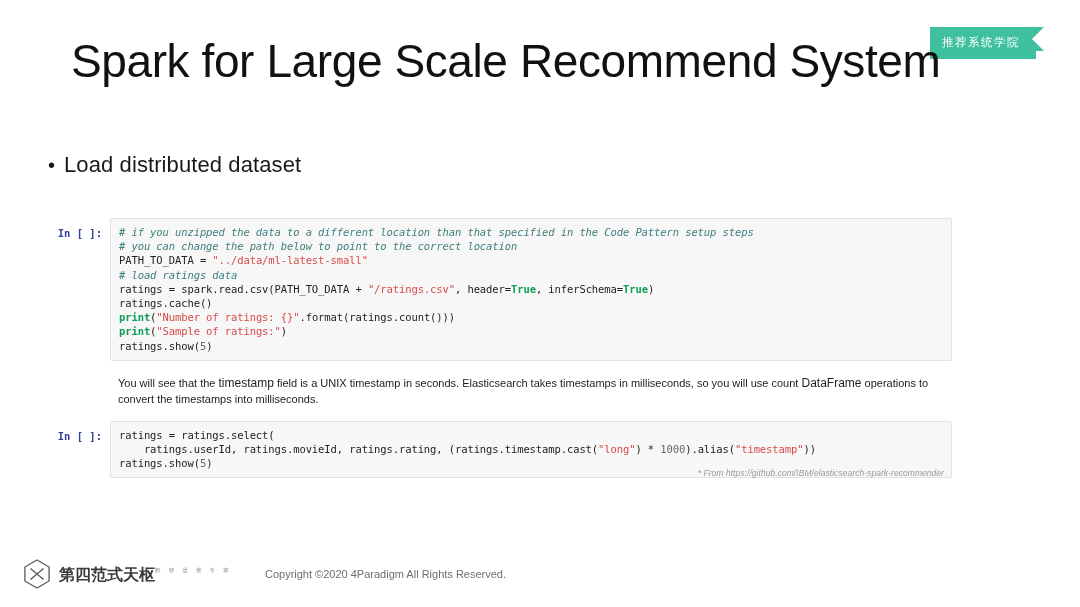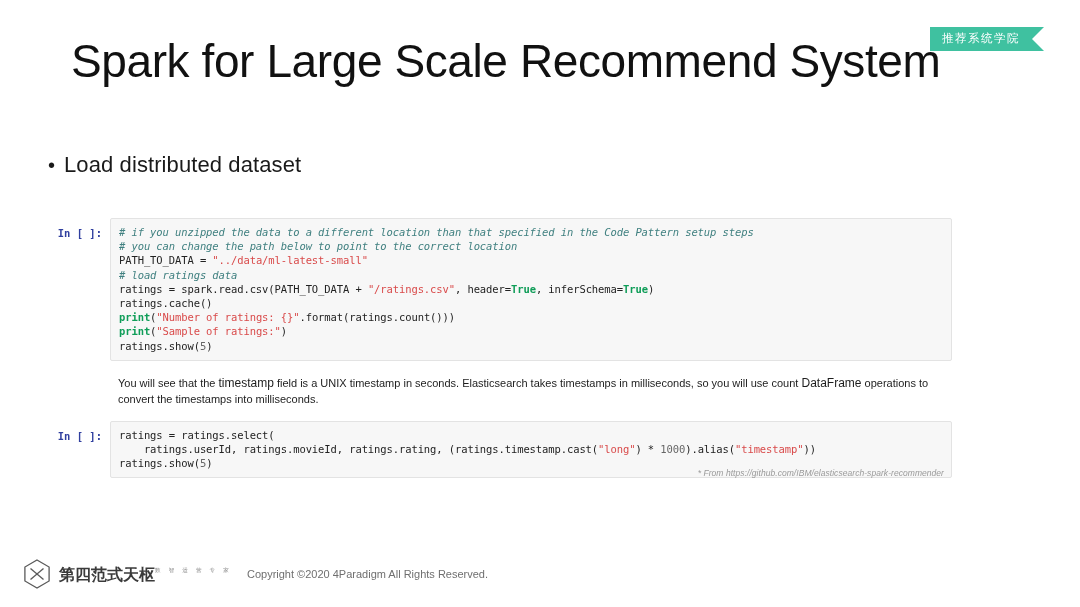--- a/index.html
+++ b/index.html
@@ -14,21 +14,21 @@
     overflow: hidden;
     font-family: "Liberation Sans", sans-serif;
     color: #1a1a1a;
   }
 
   
   .ribbon {
     position: absolute;
     top: 27px;
     left: 930px;
-    height: 24px;
+    height: 32px;
     display: flex;
     align-items: center;
     background: #3fc1a0;
     padding: 0 16px 0 12px;
     box-sizing: border-box;
   }
   .ribbon-label {
     color: #ffffff;
     font-size: 11.5px;
     letter-spacing: 1.5px;
@@ -187,21 +187,21 @@
     font-family: "DejaVu Sans", sans-serif;
   }
   .logo-sub {
     font-size: 5.5px;
     color: #8a8a8a;
     letter-spacing: 3.2px;
     line-height: 8px;
     font-family: "DejaVu Sans", sans-serif;
   }
   .copyright {
-    margin-left: 15px;
+    margin-left: 33px;
     font-size: 11px;
     color: #6f6f6f;
     white-space: nowrap;
     text-align: center;
   }
 </style>
 </head>
 <body>
 
 <div class="ribbon">

